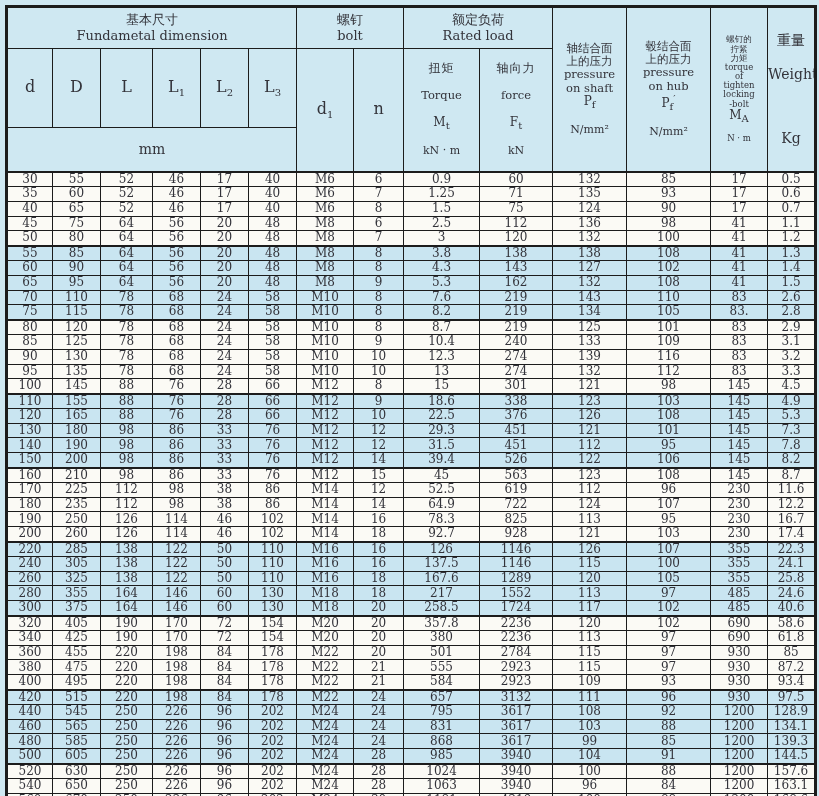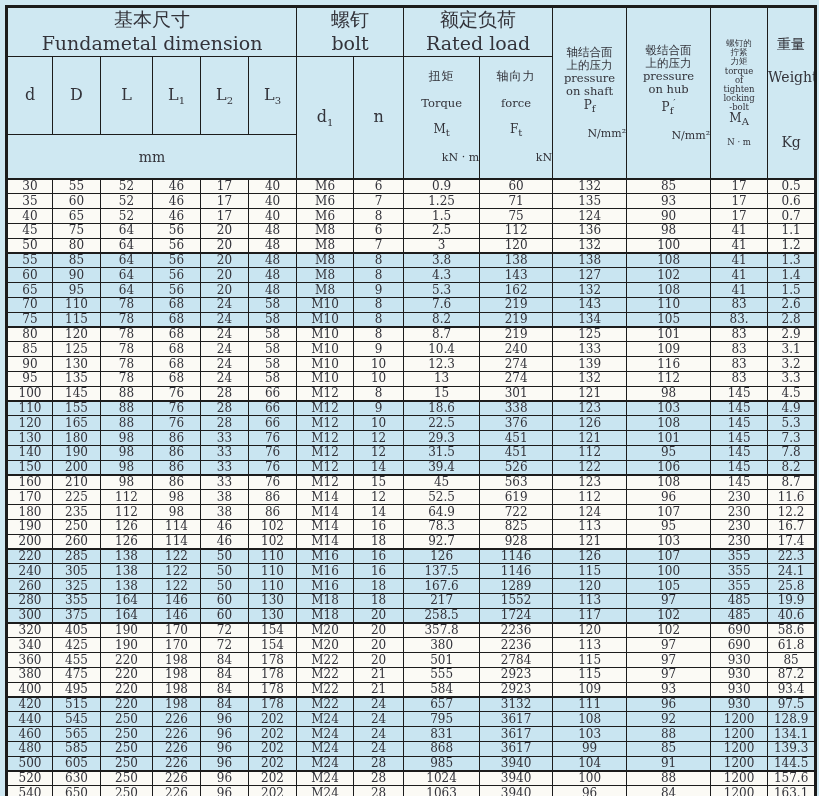--- a/index.html
+++ b/index.html
@@ -8,29 +8,29 @@
   }
   *{box-sizing:border-box;margin:0;padding:0;}
   html,body{width:819px;height:796px;overflow:hidden;}
   body{background:var(--page-bg);font-family:"DejaVu Serif","Liberation Serif",serif;color:var(--text);}
   table{border-collapse:collapse;table-layout:fixed;width:809px;margin:5px auto 0 5px;
         background:var(--row-white);}
   th,td{border:1px solid var(--border);text-align:center;vertical-align:middle;
         overflow:hidden;white-space:pre-line;}
   table{border:3px solid var(--border);}
   thead th{background:var(--page-bg);font-weight:normal;}
-  .title-cell{font-size:19px;line-height:1.25;height:42px;}
+  .title-cell{font-size:13px;line-height:1.25;height:42px;}
   .col-letter{font-size:16px;height:46px;}
   .col-letter sub, .sym sub{font-size:10px;}
   .mm-row th{font-size:14px;height:26px;text-align:center;}
   .stack{font-size:11.5px;line-height:1.15;margin-top:7px;}
   .stack .zh{font-size:12px;letter-spacing:1px;font-family:Liberation Serif, serif;}
   .sym{font-size:12px;}
   .sym .prime{font-size:10px;vertical-align:super;}
-  .unit{font-size:11px;text-align:right;}
+  .unit{font-size:11px;}
   .small-col{font-size:8.5px;line-height:1.08;}
   .weight-col{font-size:14px;line-height:1.2;}
   .weight-col .gap{display:block;height:14px;}
   thead{border-bottom:2px solid var(--border);}
   tbody td{height:14.8px;font-size:12px;line-height:13px;padding:0 2px;}
   tbody tr.white td{background:var(--row-white);}
   tbody tr.blue  td{background:var(--row-blue);}
   tbody tr.group-start td{border-top:2px solid var(--border);}
 </style>
 </head>
@@ -578,21 +578,21 @@
         <td>146</td>
         <td>60</td>
         <td>130</td>
         <td>M18</td>
         <td>18</td>
         <td>217</td>
         <td>1552</td>
         <td>113</td>
         <td>97</td>
         <td>485</td>
-        <td>19.9</td>
+        <td>24.6</td>
       </tr>
       <tr class="blue">
         <td>300</td>
         <td>375</td>
         <td>164</td>
         <td>146</td>
         <td>60</td>
         <td>130</td>
         <td>M18</td>
         <td>20</td>

